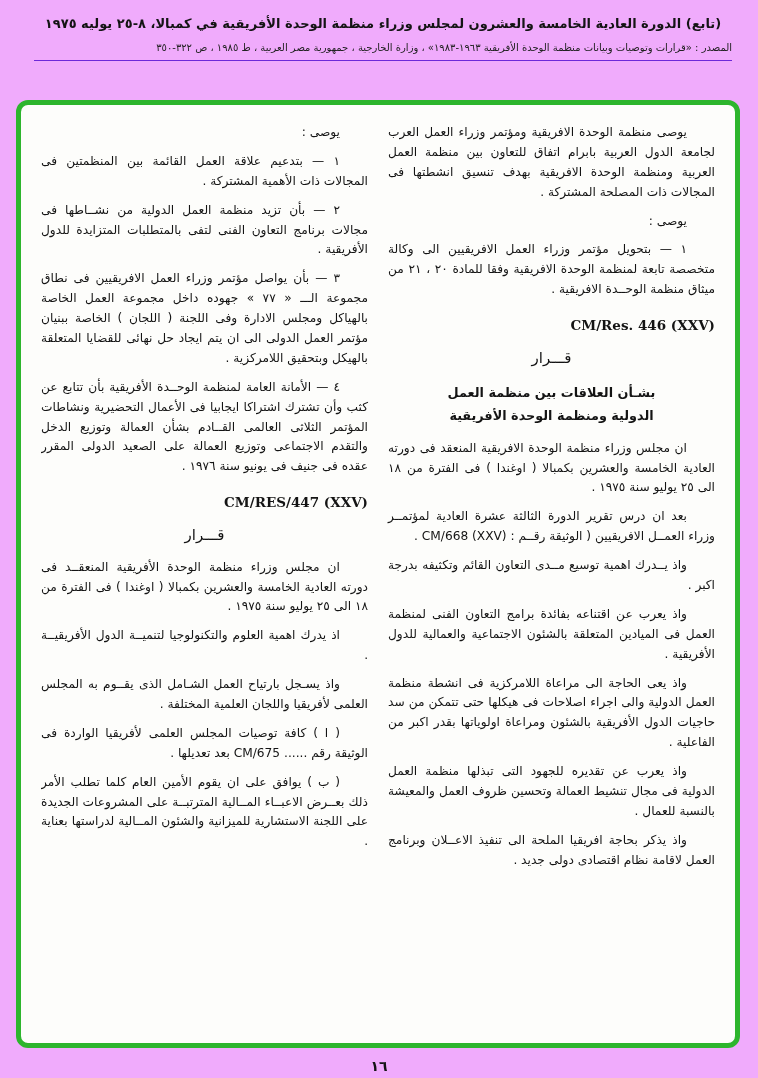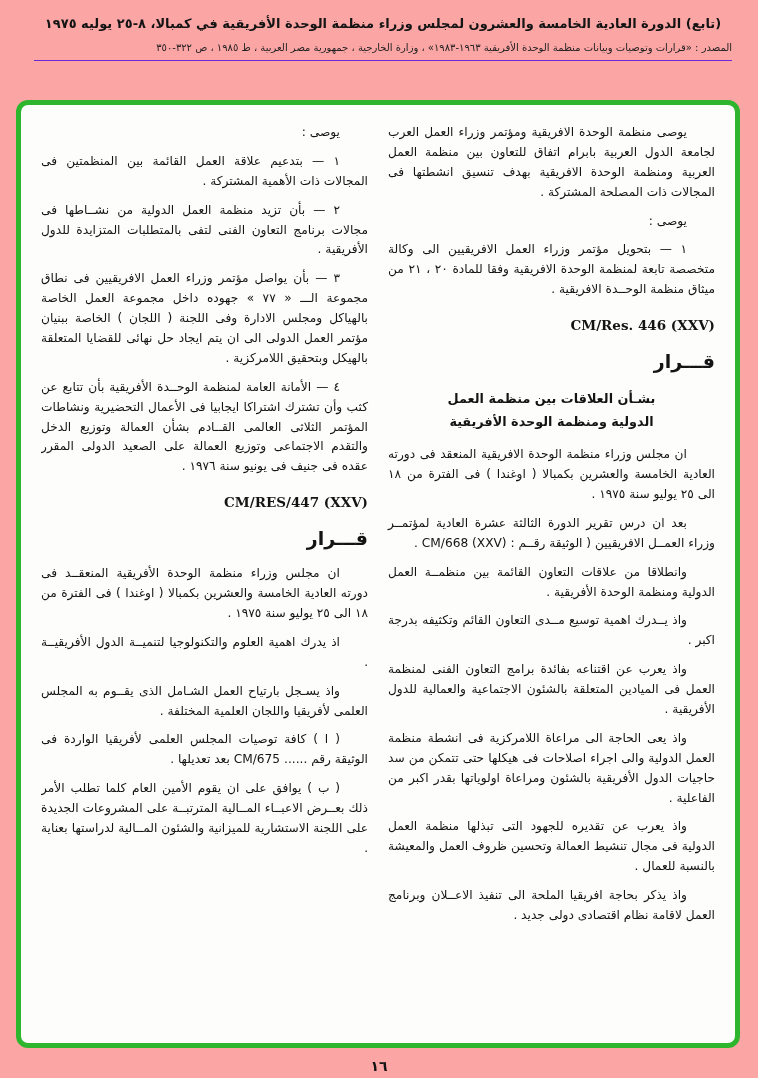--- a/index.html
+++ b/index.html
@@ -6,21 +6,21 @@
   html, body { margin: 0; padding: 0; }
   body {
     width: 758px; height: 1078px;
     background: #ffffff;
     font-family: "DejaVu Sans", sans-serif;
     color: #141414;
   }
   .page {
     position: relative;
     width: 758px; height: 1078px;
-    background: #fca5a5;
+    background: #f0abfc;
     direction: rtl;
     overflow: hidden;
     padding-left: 8px;
   }
   .header { padding: 14px 26px 0 26px; }
   .header-title {
     text-align: center;
     font-weight: bold;
     font-size: 13px;
     line-height: 1.5;
@@ -57,22 +57,23 @@
   .lead-line { margin: 0 0 9px 0; text-indent: 2.3em; }
   .doc-ref {
     direction: ltr;
     text-align: right;
     font-family: "DejaVu Serif", "DejaVu Sans", serif;
     font-weight: bold;
     font-size: 13.5px;
     margin: 14px 0 10px 0;
   }
   .res-heading {
-    font-weight: bold;
-    font-size: 19px;
+    text-align: center;
+    font-weight: normal;
+    font-size: 15px;
     margin: 4px 0 10px 0;
   }
   .res-subject {
     text-align: center;
     font-weight: bold;
     font-size: 12.8px;
     line-height: 1.8;
     text-indent: 0;
   }
   .res-subject-block { margin: 0 0 12px 0; }
@@ -108,21 +109,20 @@
         <p class="lead-line">يوصى :</p>
         <p class="para">١ — بتحويل مؤتمر وزراء العمل الافريقيين الى وكالة متخصصة تابعة لمنظمة الوحدة الافريقية وفقا للمادة ٢٠ ، ٢١ من ميثاق منظمة الوحــدة الافريقية .</p>
         <div class="doc-ref">CM/Res. 446 (XXV)</div>
         <div class="res-heading">قـــرار</div>
         <div class="res-subject-block">
           <div class="res-subject">بشـأن العلاقات بين منظمة العمل</div>
           <div class="res-subject">الدولية ومنظمة الوحدة الأفريقية</div>
         </div>
         <p class="para">ان مجلس وزراء منظمة الوحدة الافريقية المنعقد فى دورته العادية الخامسة والعشرين بكمبالا ( اوغندا ) فى الفترة من ١٨ الى ٢٥ يوليو سنة ١٩٧٥ .</p>
         <p class="para">بعد ان درس تقرير الدورة الثالثة عشرة العادية لمؤتمــر وزراء العمــل الافريقيين ( الوثيقة رقــم : CM/668 (XXV) .</p>
-        <p class="para">وانطلاقا من علاقات التعاون القائمة بين منظمــة العمل الدولية ومنظمة الوحدة الأفريقية .</p>
         <p class="para">واذ يــدرك اهمية توسيع مــدى التعاون القائم وتكثيفه بدرجة اكبر .</p>
         <p class="para">واذ يعرب عن اقتناعه بفائدة برامج التعاون الفنى لمنظمة العمل فى الميادين المتعلقة بالشئون الاجتماعية والعمالية للدول الأفريقية .</p>
         <p class="para">واذ يعى الحاجة الى مراعاة اللامركزية فى انشطة منظمة العمل الدولية والى اجراء اصلاحات فى هيكلها حتى تتمكن من سد حاجيات الدول الأفريقية بالشئون ومراعاة اولوياتها بقدر اكبر من الفاعلية .</p>
         <p class="para">واذ يعرب عن تقديره للجهود التى تبذلها منظمة العمل الدولية فى مجال تنشيط العمالة وتحسين ظروف العمل والمعيشة بالنسبة للعمال .</p>
         <p class="para">واذ يذكر بحاجة افريقيا الملحة الى تنفيذ الاعــلان وبرنامج العمل لاقامة نظام اقتصادى دولى جديد .</p>
       </div>
 
       <div class="col">
         <p class="lead-line">يوصى :</p>
         <p class="para">١ — بتدعيم علاقة العمل القائمة بين المنظمتين فى المجالات ذات الأهمية المشتركة .</p>

